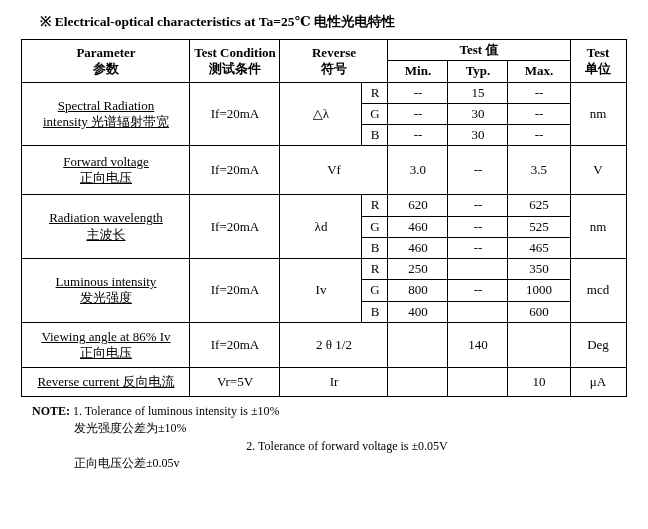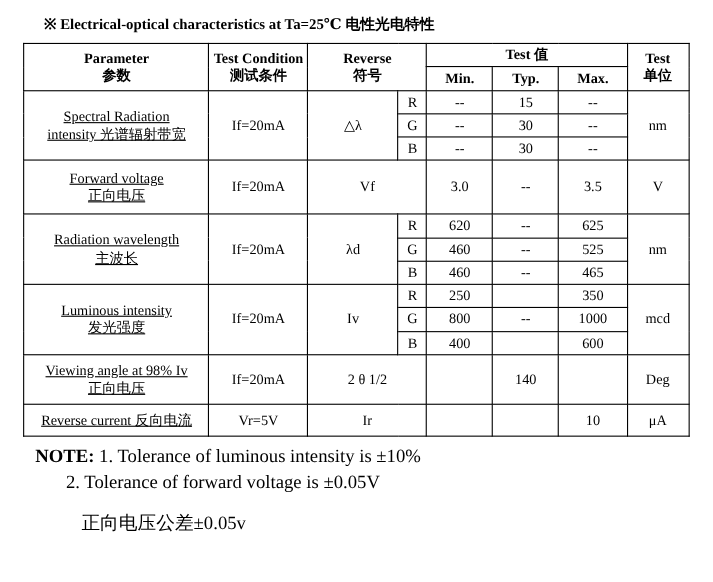--- a/index.html
+++ b/index.html
@@ -65,30 +65,30 @@
     font-weight: normal;
     padding: 1px 0;
   }
   .val-cell {
     font-size: 13px;
     padding: 1px 0;
   }
   .tall-row td { height: 22px; }
   .notes {
     margin: 6px 0 0 18px;
-    font-size: 17px;
+    font-size: 12px;
     line-height: 1.45;
   }
   .notes .note-line { white-space: nowrap; }
   .notes .lbl {
     font-weight: bold;
   }
   .indent1 { padding-left: 42px; }
-  .indent2 { padding-left: 28px; }
-  .indent3 { padding-left: 42px; margin-top: 12px; }
+  .indent2 { padding-left: 28px; text-align: center; }
+  .indent3 { padding-left: 42px; }
 </style>
 </head>
 <body>
 
 <div class="page">
 
   <div class="doc-title">※ Electrical-optical characteristics at Ta=25℃  电性光电特性</div>
 
   <table class="spec">
     <colgroup>
@@ -215,21 +215,21 @@
       </tr>
       <tr>
         <td class="rgb-cell">B</td>
         <td class="val-cell">400</td>
         <td class="val-cell"></td>
         <td class="val-cell">600</td>
       </tr>
 
       <tr class="tall-row">
         <td class="param-cell two-line" style="height:40px">
-          <span>Viewing angle at 98% Iv</span>
+          <span>Viewing angle at 86% Iv</span>
           <span>正向电压</span>
         </td>
         <td>If=20mA</td>
         <td colspan="2">2 θ 1/2</td>
         <td class="val-cell"></td>
         <td class="val-cell">140</td>
         <td class="val-cell"></td>
         <td>Deg</td>
       </tr>
 
@@ -243,20 +243,23 @@
         <td>μA</td>
       </tr>
     </tbody>
   </table>
 
   <div class="notes">
     <div class="note-line">
       <span class="lbl">NOTE:</span>
       <span>1. Tolerance of luminous intensity is ±10%</span>
     </div>
+    <div class="note-line indent1">
+      <span>发光强度公差为±10%</span>
+    </div>
     <div class="note-line indent2">
       <span>2. Tolerance of forward voltage is ±0.05V</span>
     </div>
     <div class="note-line indent3">
       <span>正向电压公差±0.05v</span>
     </div>
   </div>
 
 </div>
 

